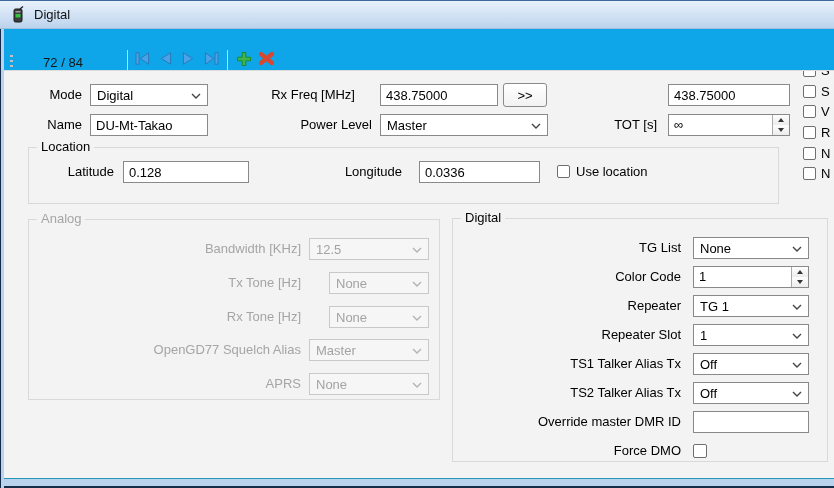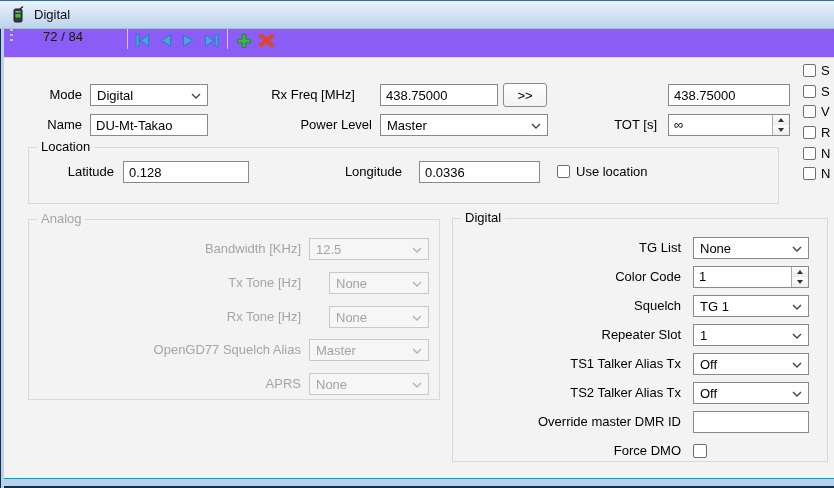--- a/index.html
+++ b/index.html
@@ -5,21 +5,21 @@
   html,body{margin:0;padding:0;background:#dfe5ec;font-family:"Liberation Sans",sans-serif;font-size:13px;color:#000;}
   .window{position:relative;width:834px;height:488px;overflow:hidden;background:#f3f3f3;box-shadow:0 0 0 1px #7a8aa0;}
   
   .frame-left{position:absolute;left:0;top:0;width:4px;height:100%;background:#b9d3ee;border-left:1px solid #132c49;box-sizing:border-box;z-index:40;}
   .frame-bottom{position:absolute;left:0;bottom:0;width:100%;height:10px;background:#b9d3ee;border-top:1px solid #2496b8;border-bottom:2px solid #132c49;box-sizing:border-box;z-index:39;}
   
   .titlebar{position:absolute;left:0;top:0;width:100%;height:29px;background:linear-gradient(#e9f2fc,#bcd3ed);border-top:1px solid #3f6globalsa;border-top:1px solid #3f6a9a;border-bottom:1px solid #a3bddb;box-sizing:border-box;display:flex;align-items:center;padding-left:11px;z-index:41;}
   .titlebar .title{margin-left:9px;color:#101010;}
   .app-icon{width:14px;height:17px;display:inline-block;}
   
-  .toolbar{position:absolute;left:4px;top:29px;width:830px;height:29px;background:#8b5cf6;border-bottom:1px solid #dbdbdb;box-sizing:border-box;display:flex;align-items:flex-start;z-index:2;}
+  .toolbar{position:absolute;left:4px;top:29px;width:830px;height:42px;background:#0ea5e9;border-bottom:1px solid #dbdbdb;box-sizing:border-box;display:flex;align-items:flex-end;z-index:2;}
   .grip{width:3px;height:15px;margin-left:6px;background:
      repeating-linear-gradient(#c2c2c2 0 2px,transparent 2px 5px);}
   .pos{margin-left:14px;width:72px;text-align:center;color:#161616;}
   .tsep{width:1px;height:20px;background:#d4d4d4;}
   .tsep.s1{margin-left:28px;margin-right:3px;}
   .tsep.s2{margin:0 4px;}
   .tbtn{width:23px;height:23px;border:none;background:transparent;padding:0;display:flex;align-items:center;justify-content:center;cursor:pointer;}
   
   .form{position:absolute;left:4px;top:58px;width:830px;height:419px;background:#f3f3f3;}
   .lbl{position:absolute;height:22px;line-height:22px;text-align:right;white-space:nowrap;}
@@ -231,21 +231,21 @@
         <div class="spin-btns">
           <div class="spin-up">
               <i class="tri-up"></i>
             </div>
           <div class="spin-down">
               <i class="tri-down"></i>
             </div>
         </div>
       </div>
 
-      <span class="lbl" style="left:20px;top:76px;width:208px">Squelch</span>
+      <span class="lbl" style="left:20px;top:76px;width:208px">Repeater</span>
       <div class="dd" style="left:240px;top:76px;width:116px">
         <span>TG 1</span>
         <svg class="chev" width="10" height="6" viewBox="0 0 10 6">
             <polyline points="1,1 5,5 9,1"></polyline>
           </svg>
       </div>
 
       <span class="lbl" style="left:20px;top:105px;width:208px">Repeater Slot</span>
       <div class="dd" style="left:240px;top:105px;width:116px">
         <span>1</span>

